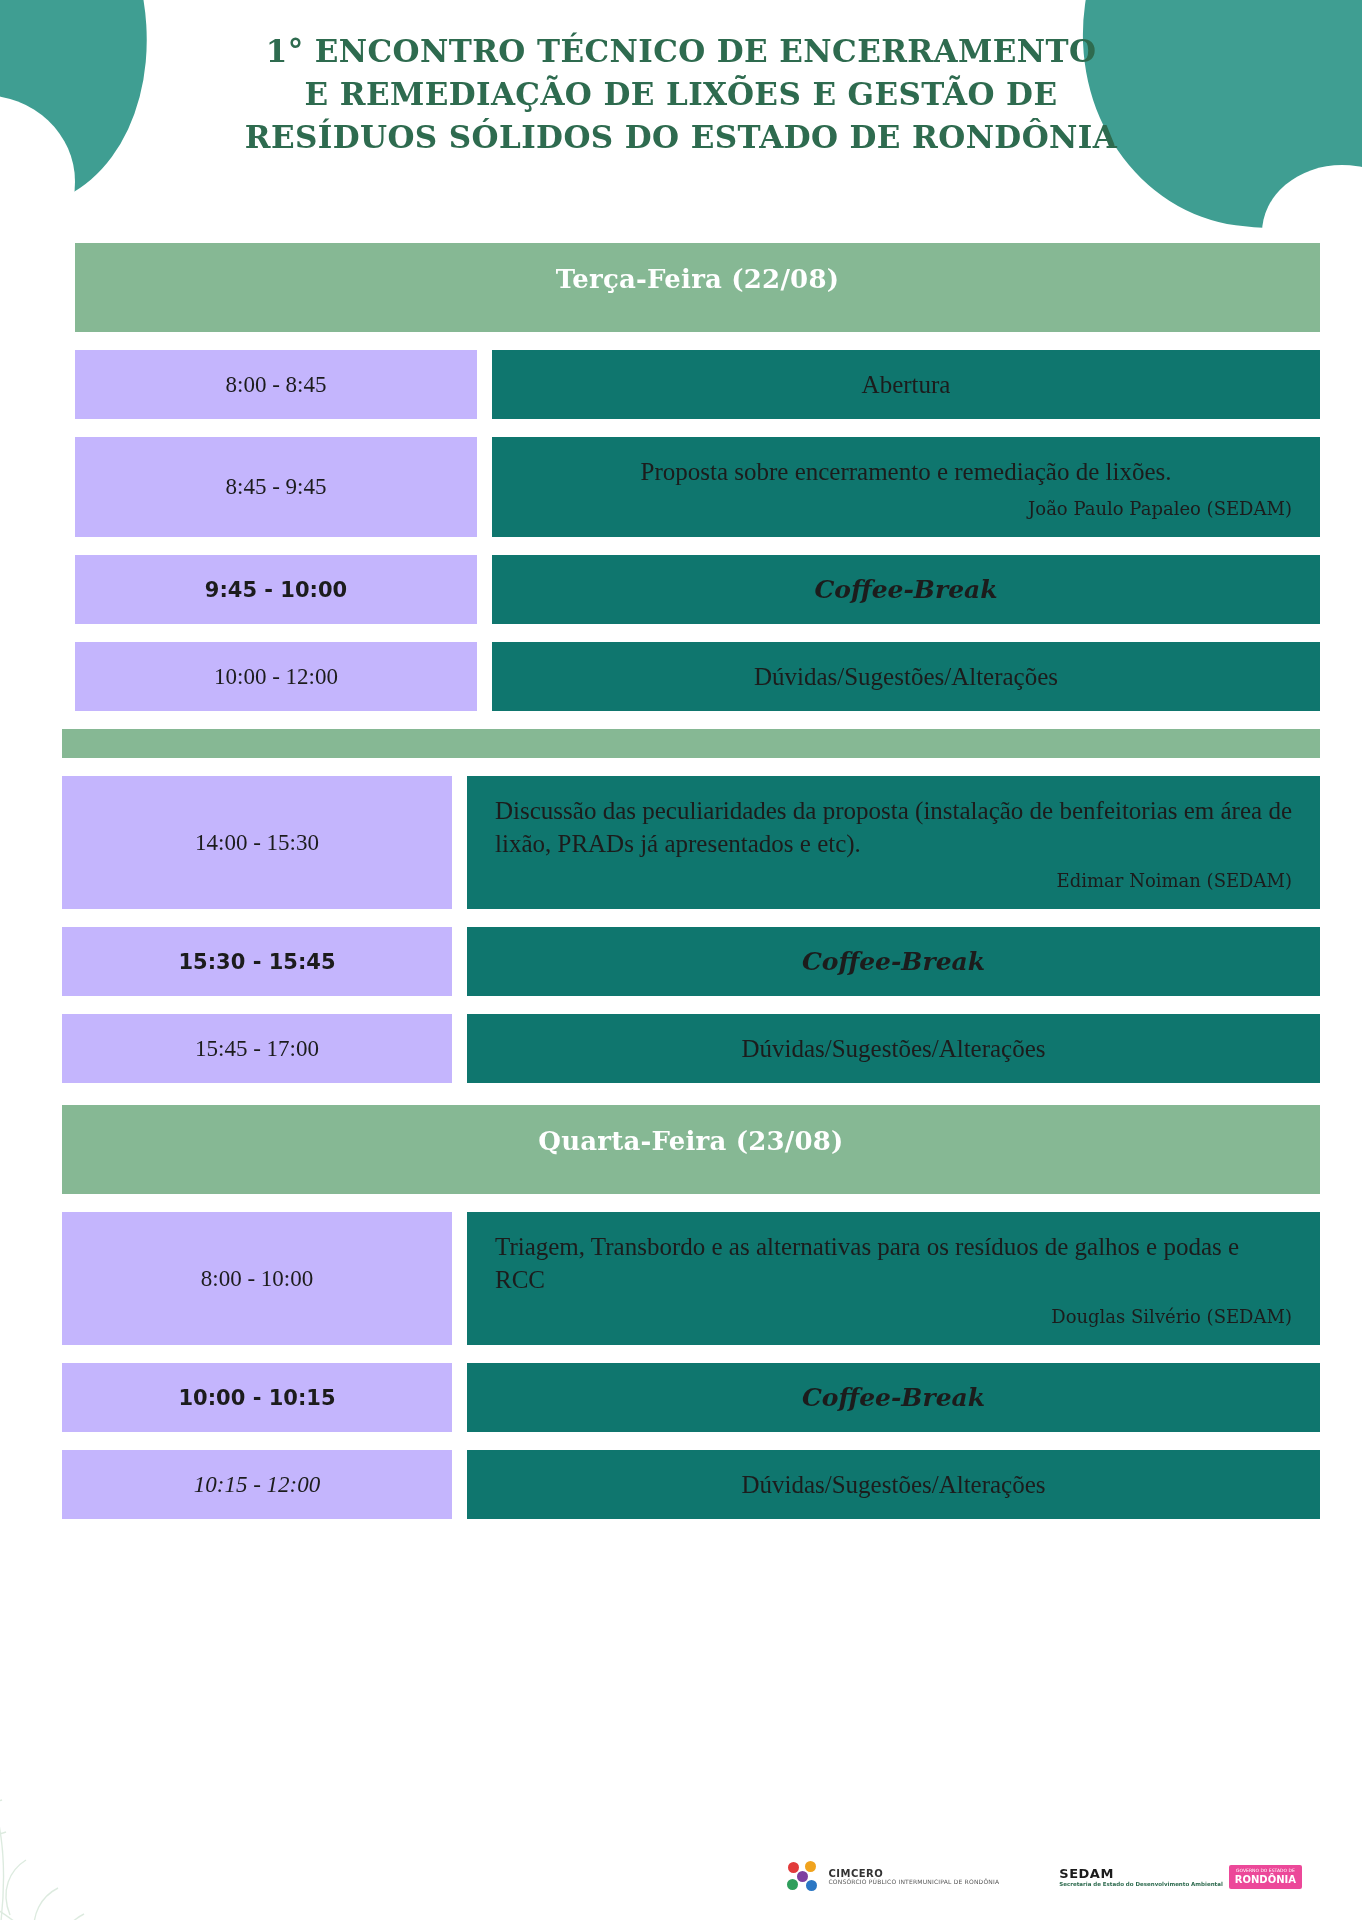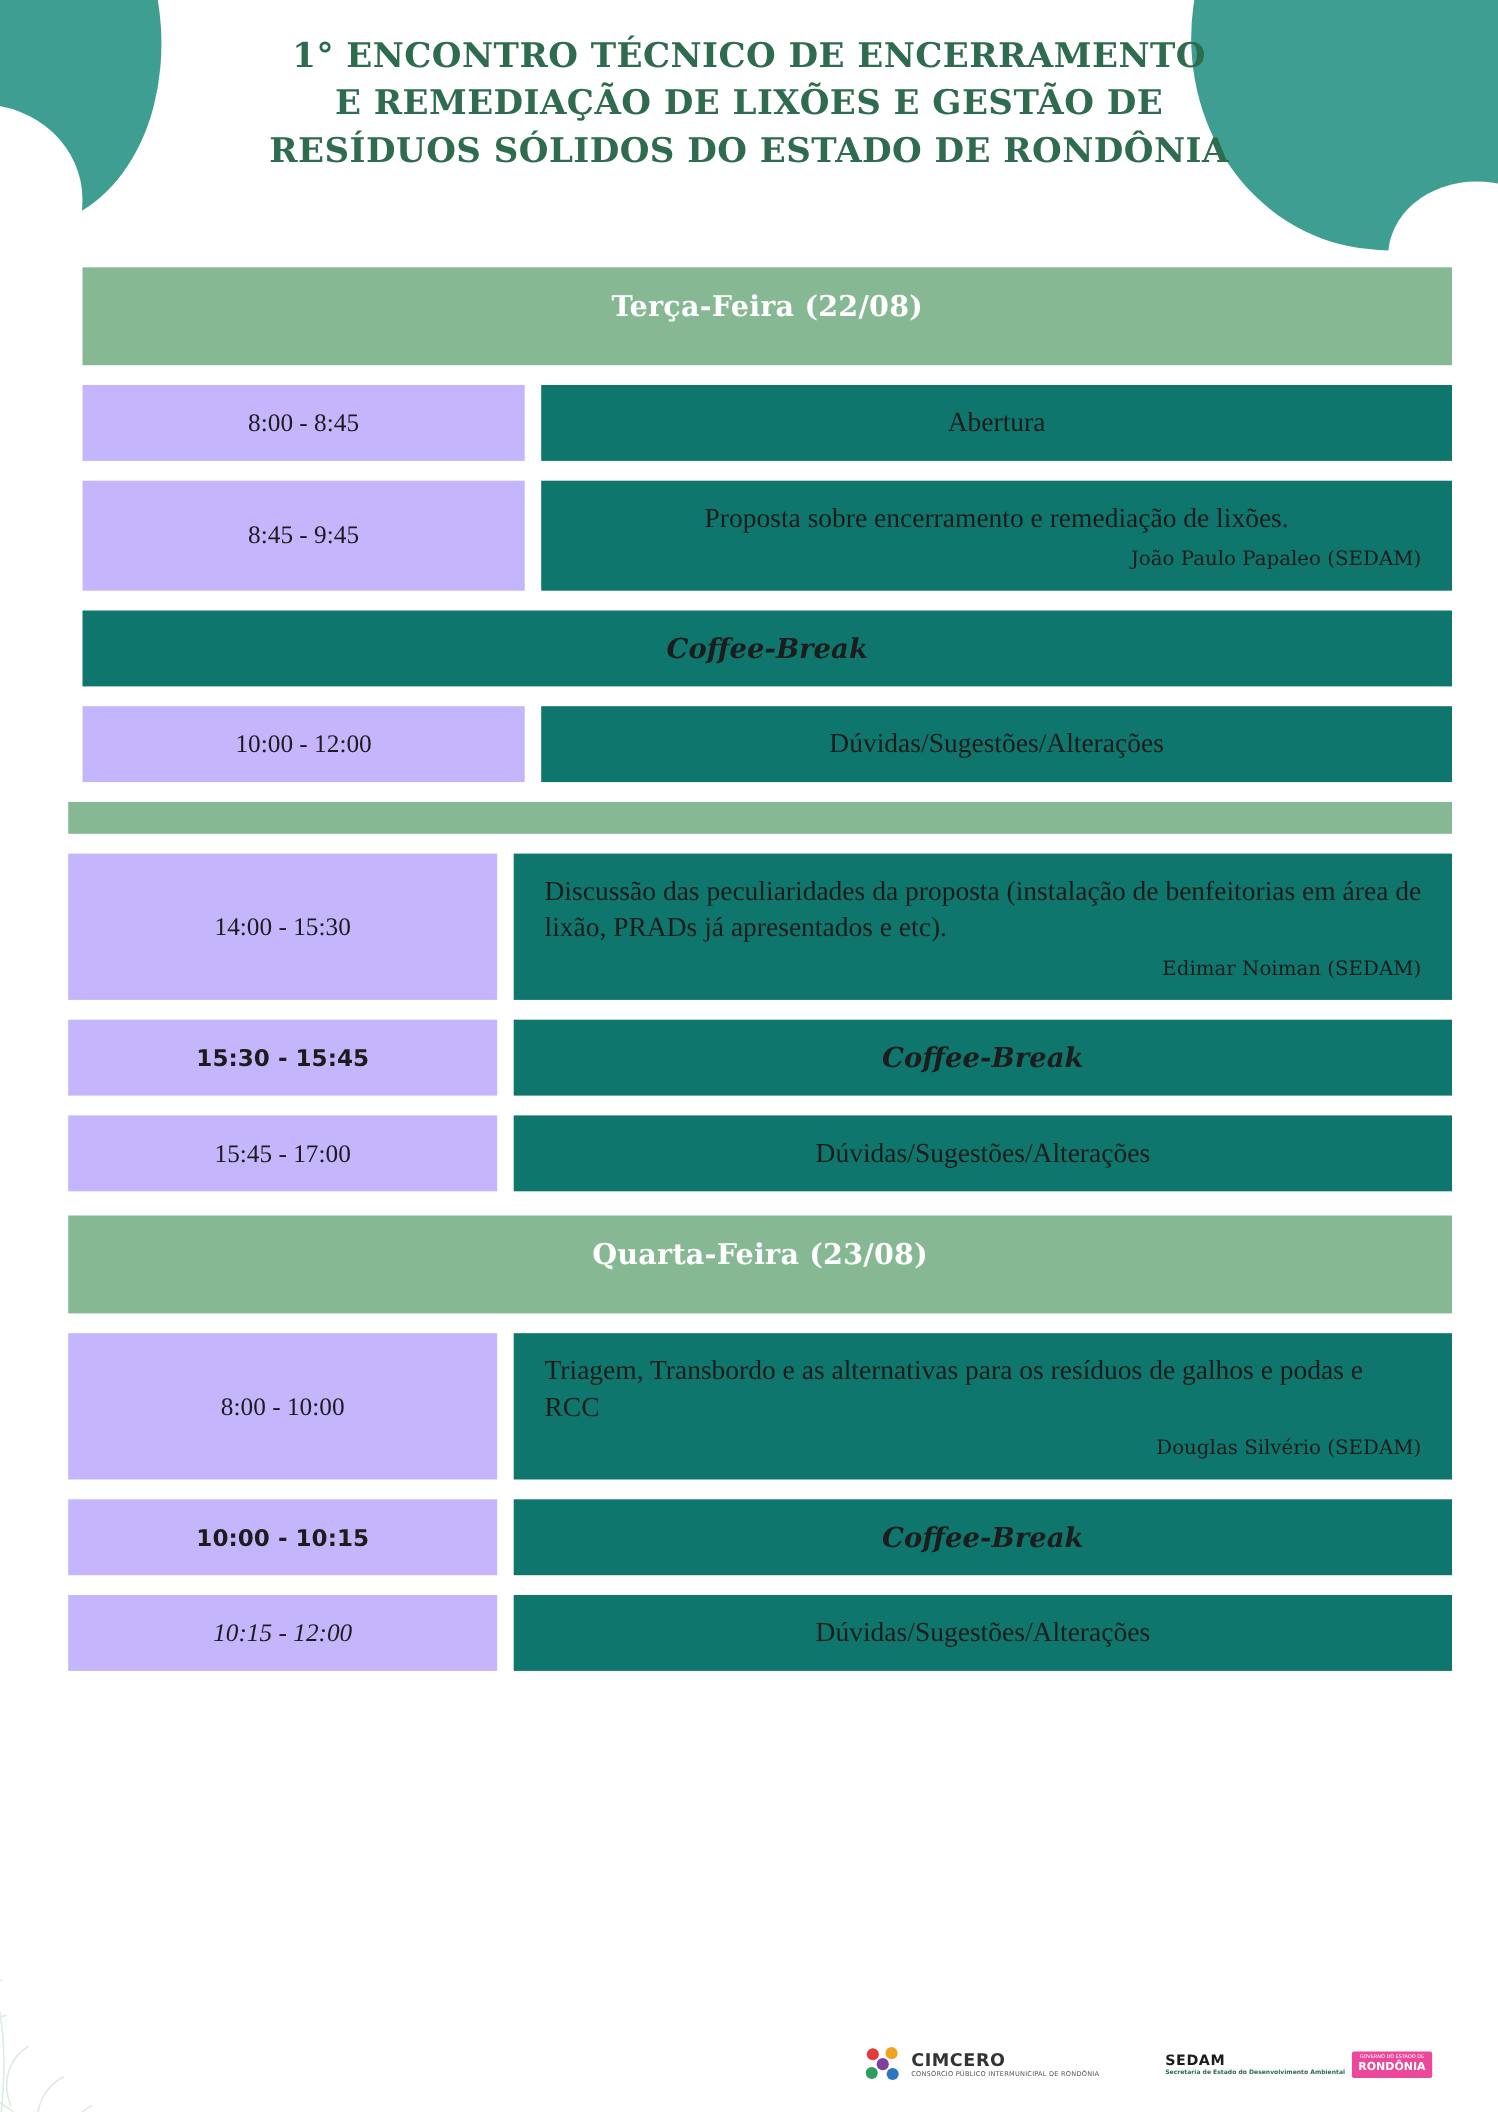--- a/index.html
+++ b/index.html
@@ -198,21 +198,21 @@
     width: 11px;
     height: 11px;
     border-radius: 50%;
   }
   .logo-text {
     line-height: 1.15;
   }
   .logo-text .l1 {
     font-family: "DejaVu Sans", sans-serif;
     font-weight: bold;
-    font-size: 16px;
+    font-size: 10px;
     color: #333;
     letter-spacing: .5px;
   }
   .logo-text .l2 {
     font-family: "DejaVu Sans", sans-serif;
     font-size: 6px;
     color: #555;
     letter-spacing: .2px;
   }
   .sedam-box {
@@ -288,20 +288,21 @@
 
     <div class="row">
       <div class="cell-time">8:45 - 9:45</div>
       <div class="cell-desc">
         <div class="desc-text">Proposta sobre encerramento e remediação de lixões.</div>
         <div class="speaker">João Paulo Papaleo (SEDAM)</div>
       </div>
     </div>
 
     <div class="row">
+      <div class="cell-time bold-time">9:45 - 10:00</div>
       <div class="cell-desc">
         <div class="desc-text coffee">Coffee-Break</div>
       </div>
     </div>
 
     <div class="row">
       <div class="cell-time">10:00 - 12:00</div>
       <div class="cell-desc">
         <div class="desc-text">Dúvidas/Sugestões/Alterações</div>
       </div>

